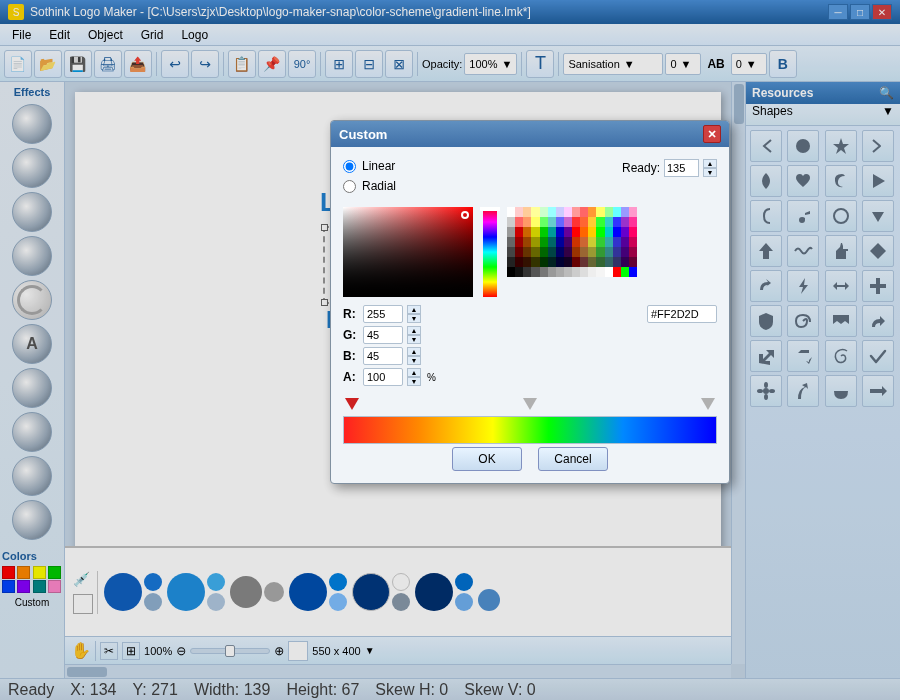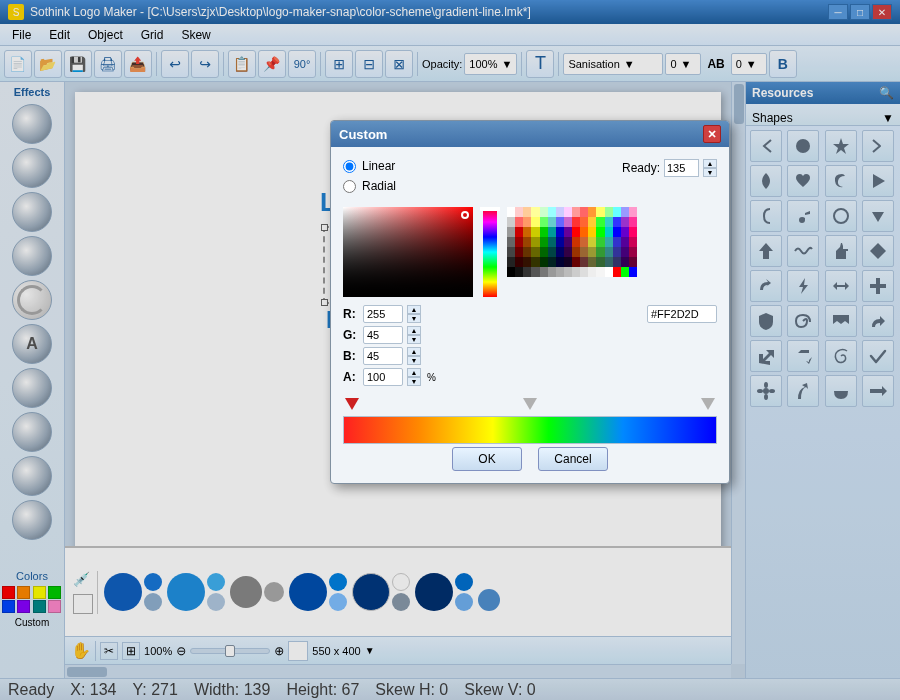--- a/index.html
+++ b/index.html
@@ -108,21 +108,21 @@
       overflow-y: auto;
       overflow-x: hidden;
     }
     .resources-header {
       background: linear-gradient(to bottom, #5090d0, #3070b0);
       color: white; height: 22px; display: flex; align-items: center;
       justify-content: space-between; padding: 0 6px; font-size: 12px; font-weight: bold;
     }
     .shapes-header {
       background: linear-gradient(to bottom, #e8f4ff, #d8ecf8);
-      height: 22px; display: flex; align-items: flex-end; justify-content: space-between;
+      height: 22px; display: flex; align-items: flex-start; justify-content: space-between;
       padding: 0 6px; border-bottom: 1px solid #b0c8e0; font-size: 12px;
     }
     .shapes-grid {
       display: grid; grid-template-columns: repeat(4, 1fr);
       padding: 4px; gap: 3px;
     }
     .shape-item {
       width: 32px; height: 32px; background: linear-gradient(to bottom, #e8f4ff, #d0e8f8);
       border: 1px solid #b0c8e0; border-radius: 2px; display: flex; align-items: center;
       justify-content: center; cursor: pointer; color: #506070; font-size: 14px;
@@ -264,21 +264,21 @@
     <div class="title-btn">□</div>
     <div class="title-btn close">✕</div>
   </div>
 </div>
 
 <div class="menu-bar">
   <div class="menu-item">File</div>
   <div class="menu-item">Edit</div>
   <div class="menu-item">Object</div>
   <div class="menu-item">Grid</div>
-  <div class="menu-item">Skew</div>
+  <div class="menu-item">Logo</div>
 </div>
 
 <div class="toolbar">
   <div class="toolbar-btn">📄</div>
   <div class="toolbar-btn">📂</div>
   <div class="toolbar-btn">💾</div>
   <div class="toolbar-btn">🖨</div>
   <div class="toolbar-btn">📤</div>
   <div class="toolbar-separator"></div>
   <div class="toolbar-btn">↩</div>
@@ -328,21 +328,21 @@
     <div class="effect-btn" style="width:40px;height:40px;border-radius:50%;background:radial-gradient(circle at 35% 35%, #fff, #c0c0c0); position:relative;overflow:hidden;">
       <div style="position:absolute;top:50%;left:50%;width:30px;height:30px;transform:translate(-50%,-50%);border:3px solid #aaa;border-radius:50%;border-right-color:transparent;"></div>
     </div>
     <div class="effect-btn" style="background: radial-gradient(circle at 35% 35%, #ffffff, #a0b0c0 60%, #607080); color:#555; font-weight:bold;">A</div>
     <div class="effect-btn" style="background: radial-gradient(circle at 35% 35%, #ffffff, #a0b0c0 60%, #607080);"></div>
     <div class="effect-btn" style="background: radial-gradient(circle at 35% 35%, #ffffff, #a0b0c0 60%, #607080);"></div>
     <div class="effect-btn" style="background: radial-gradient(circle at 35% 35%, #ffffff, #a0b0c0 60%, #607080);"></div>
     <div class="effect-btn" style="background: radial-gradient(circle at 35% 35%, #ffffff, #a0b0c0 60%, #607080);"></div>
 
     <div style="margin-top:8px; width:100%;">
-      <div class="colors-title" style="font-size:11px;color:#2060a0;font-weight:normal;text-align:center;margin-top:20px;">Colors</div>
+      <div class="colors-title" style="font-size:11px;color:#2060a0;font-weight:bold;text-align:left;">Colors</div>
       <div class="color-grid">
         <div class="color-swatch" style="background:#ff0000;"></div>
         <div class="color-swatch" style="background:#ff8800;"></div>
         <div class="color-swatch" style="background:#ffff00;"></div>
         <div class="color-swatch" style="background:#00cc00;"></div>
         <div class="color-swatch" style="background:#0044ff;"></div>
         <div class="color-swatch" style="background:#8800ff;"></div>
         <div class="color-swatch" style="background:#008888;"></div>
         <div class="color-swatch" style="background:#ff88cc;"></div>
       </div>

